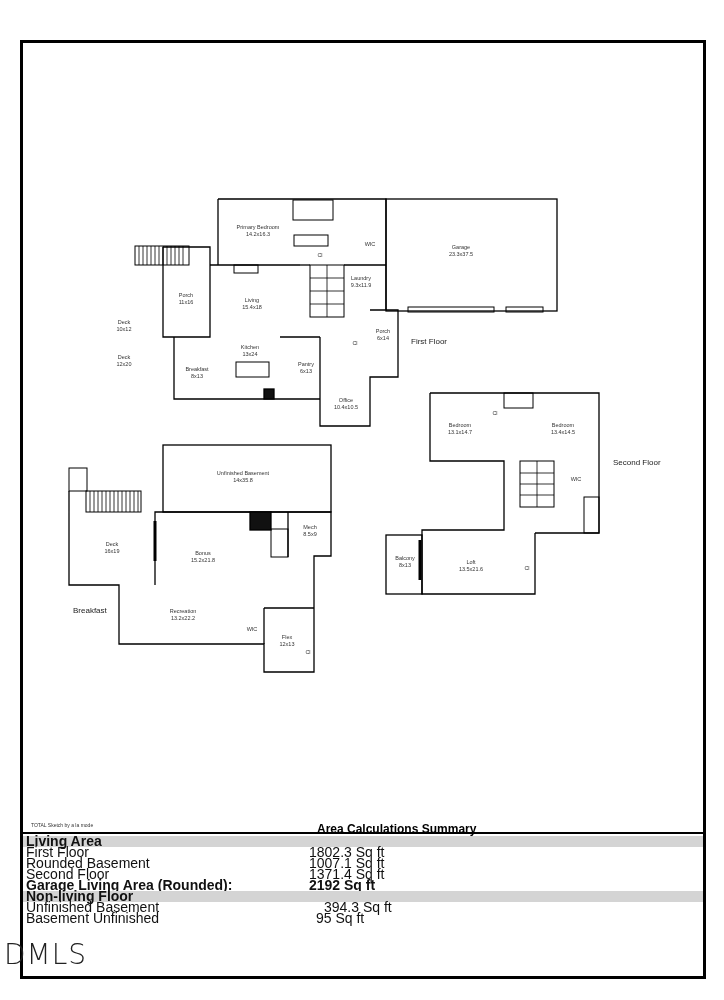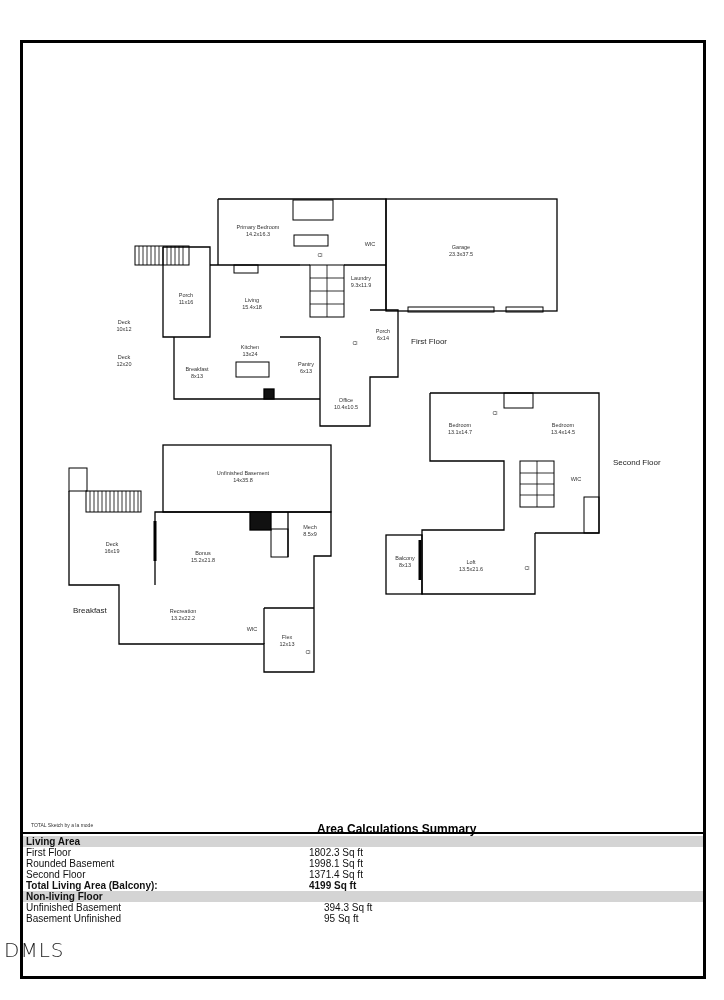--- a/index.html
+++ b/index.html
@@ -5,26 +5,26 @@
   html,body{margin:0;padding:0;background:#fff;}
   body{width:724px;height:1000px;position:relative;overflow:hidden;font-family:"Liberation Sans",sans-serif;}
   .frame{position:absolute;left:20px;top:40px;width:686px;height:939px;border:3px solid #000;box-sizing:border-box;background:#fff;}
   svg.plan{position:absolute;left:0;top:0;}
   .lbl{position:absolute;font-size:5.5px;color:#333;text-align:center;line-height:7px;white-space:nowrap;transform:translateX(-50%);}
   .floor-lbl{position:absolute;font-size:8px;color:#222;white-space:nowrap;}
   .footer-top{position:absolute;left:20px;top:818px;width:686px;height:14px;}
   .credit{position:absolute;left:11px;top:4px;font-size:5px;color:#333;}
   .summary-title{position:absolute;left:297px;top:4px;font-size:12px;font-weight:bold;color:#000;}
   .divider{position:absolute;left:20px;top:832px;width:686px;height:2px;background:#000;}
-  .tbl{position:absolute;left:23px;top:836px;width:680px;font-size:10px;color:#111;}
+  .tbl{position:absolute;left:23px;top:836px;width:680px;font-size:14px;color:#111;}
   .row{height:11px;line-height:11px;position:relative;padding-left:3px;}
   .row.hdr{background:#d4d4d4;font-weight:bold;}
   .row.bold{font-weight:bold;}
   .row .val{position:absolute;left:286px;}
-  .dmls{position:absolute;left:4px;top:938px;font-size:20px;color:#222;letter-spacing:1px;font-family:"DejaVu Sans",sans-serif;font-weight:200;}
+  .dmls{position:absolute;left:4px;top:938px;font-size:28px;color:#222;letter-spacing:1px;font-family:"DejaVu Sans",sans-serif;font-weight:200;}
 </style>
 </head>
 <body>
 
 <div class="frame"></div>
 
 <svg class="plan" width="724" height="1000" stroke="#000" fill="none" stroke-width="1.3">
 
   <g>
     <polyline points="218,199 386,199 386,310"></polyline>
@@ -152,21 +152,21 @@
 
 <div class="footer-top">
   <div class="credit">TOTAL Sketch by a la mode</div>
   <div class="summary-title">Area Calculations Summary</div>
 </div>
 <div class="divider"></div>
 
 <div class="tbl">
   <div class="row hdr">Living Area</div>
   <div class="row"><span>First Floor</span><span class="val">1802.3 Sq ft</span></div>
-  <div class="row"><span>Rounded Basement</span><span class="val">1998.1 Sq ft</span></div>
+  <div class="row"><span>Rounded Basement</span><span class="val">1007.1 Sq ft</span></div>
   <div class="row"><span>Second Floor</span><span class="val">1371.4 Sq ft</span></div>
-  <div class="row bold"><span>Total Living Area (Balcony):</span><span class="val">4199 Sq ft</span></div>
+  <div class="row bold"><span>Garage Living Area (Rounded):</span><span class="val">2192 Sq ft</span></div>
   <div class="row hdr">Non-living Floor</div>
   <div class="row"><span>Unfinished Basement</span><span class="val" style="left:301px">394.3 Sq ft</span></div>
-  <div class="row"><span>Basement Unfinished</span><span class="val" style="left:301px">95 Sq ft</span></div>
+  <div class="row"><span>Basement Unfinished</span><span class="val" style="left:293px">95 Sq ft</span></div>
 </div>
 
 <div class="dmls">DMLS</div>
 
 </body></html>

